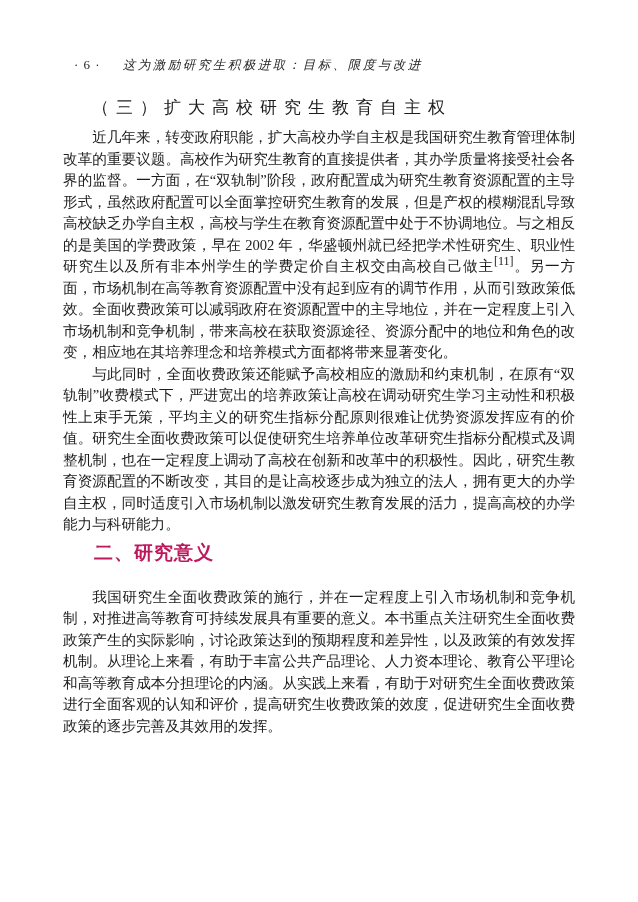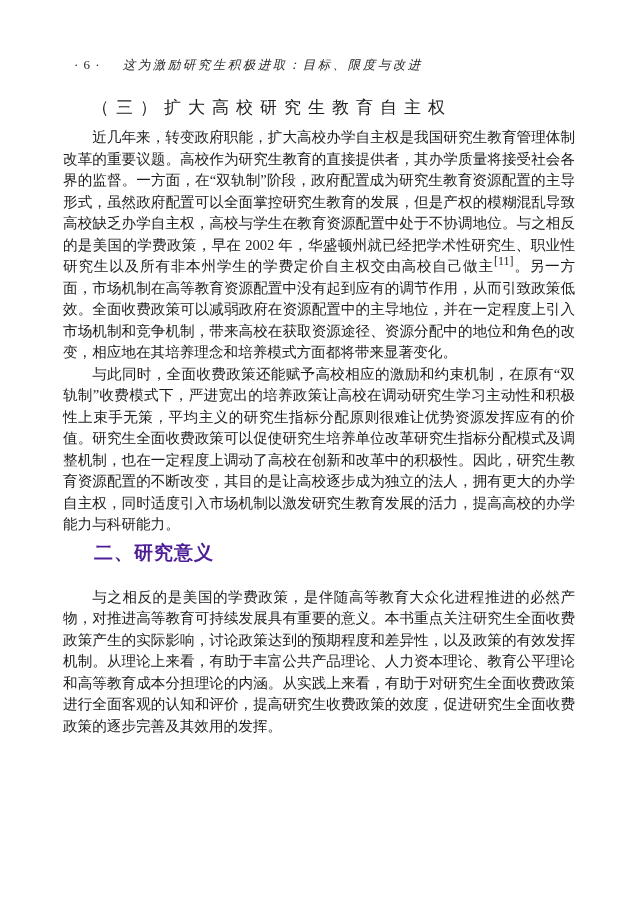--- a/index.html
+++ b/index.html
@@ -58,21 +58,21 @@
     line-height: 24px;
     color: #1c1c1c;
   }
   .section-heading {
     margin: 5px 0 22px 31px;
     font-family: "Liberation Sans", "DejaVu Sans", sans-serif;
     font-size: 19px;
     font-weight: bold;
     letter-spacing: 1px;
     line-height: 24px;
-    color: #4c1d95;
+    color: #be185d;
   }
   .footnote-ref {
     font-size: 12px;
     line-height: 0;
     vertical-align: super;
     letter-spacing: 0;
   }
 </style>
 </head>
 <body>
@@ -86,15 +86,15 @@
 
 
   <h3 class="subheading">（三）扩大高校研究生教育自主权</h3>
 
   <p class="body-para"><span>近几年来，转变政府职能，扩大高校办学自主权是我国研究生教育管理体制改革的重要议题。高校作为研究生教育的直接提供者，其办学质量将接受社会各界的监督。一方面，在“双轨制”阶段，政府配置成为研究生教育资源配置的主导形式，虽然政府配置可以全面掌控研究生教育的发展，但是产权的模糊混乱导致高校缺乏办学自主权，高校与学生在教育资源配置中处于不协调地位。与之相反的是美国的学费政策，早在 2002 年，华盛顿州就已经把学术性研究生、职业性研究生以及所有非本州学生的学费定价自主权交由高校自己做主</span><sup class="footnote-ref">[11]</sup><span>。另一方面，市场机制在高等教育资源配置中没有起到应有的调节作用，从而引致政策低效。全面收费政策可以减弱政府在资源配置中的主导地位，并在一定程度上引入市场机制和竞争机制，带来高校在获取资源途径、资源分配中的地位和角色的改变，相应地在其培养理念和培养模式方面都将带来显著变化。</span></p>
 
   <p class="body-para">与此同时，全面收费政策还能赋予高校相应的激励和约束机制，在原有“双轨制”收费模式下，严进宽出的培养政策让高校在调动研究生学习主动性和积极性上束手无策，平均主义的研究生指标分配原则很难让优势资源发挥应有的价值。研究生全面收费政策可以促使研究生培养单位改革研究生指标分配模式及调整机制，也在一定程度上调动了高校在创新和改革中的积极性。因此，研究生教育资源配置的不断改变，其目的是让高校逐步成为独立的法人，拥有更大的办学自主权，同时适度引入市场机制以激发研究生教育发展的活力，提高高校的办学能力与科研能力。</p>
 
   <h2 class="section-heading">二、研究意义</h2>
 
-  <p class="body-para">与之相反的是美国的学费政策，是伴随高等教育大众化进程推进的必然产物，对推进高等教育可持续发展具有重要的意义。本书重点关注研究生全面收费政策产生的实际影响，讨论政策达到的预期程度和差异性，以及政策的有效发挥机制。从理论上来看，有助于丰富公共产品理论、人力资本理论、教育公平理论和高等教育成本分担理论的内涵。从实践上来看，有助于对研究生全面收费政策进行全面客观的认知和评价，提高研究生收费政策的效度，促进研究生全面收费政策的逐步完善及其效用的发挥。</p>
+  <p class="body-para">我国研究生全面收费政策的施行，并在一定程度上引入市场机制和竞争机制，对推进高等教育可持续发展具有重要的意义。本书重点关注研究生全面收费政策产生的实际影响，讨论政策达到的预期程度和差异性，以及政策的有效发挥机制。从理论上来看，有助于丰富公共产品理论、人力资本理论、教育公平理论和高等教育成本分担理论的内涵。从实践上来看，有助于对研究生全面收费政策进行全面客观的认知和评价，提高研究生收费政策的效度，促进研究生全面收费政策的逐步完善及其效用的发挥。</p>
 
 </div>
 
 </body></html>

